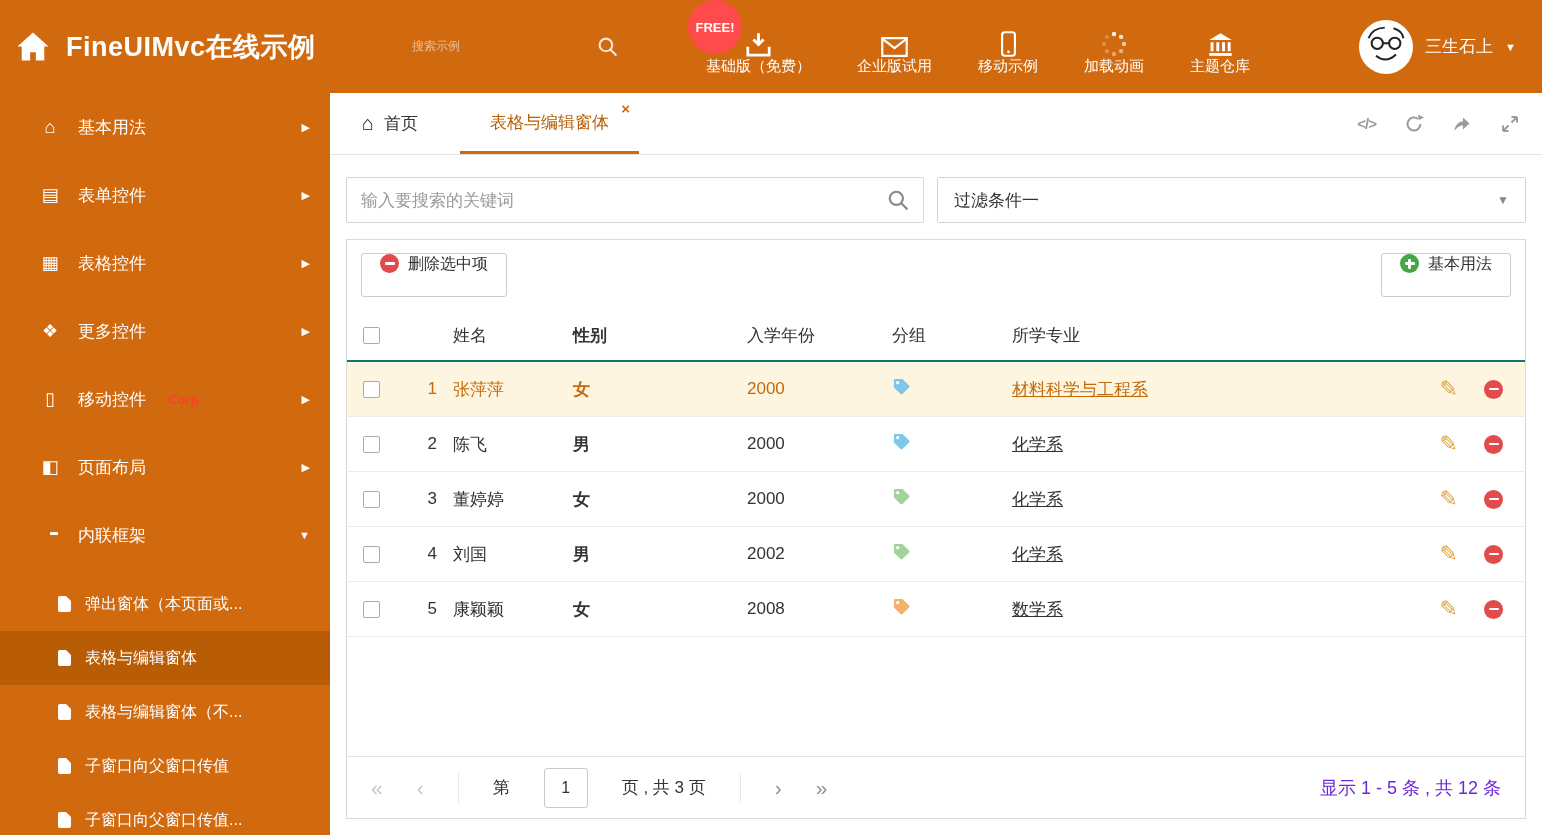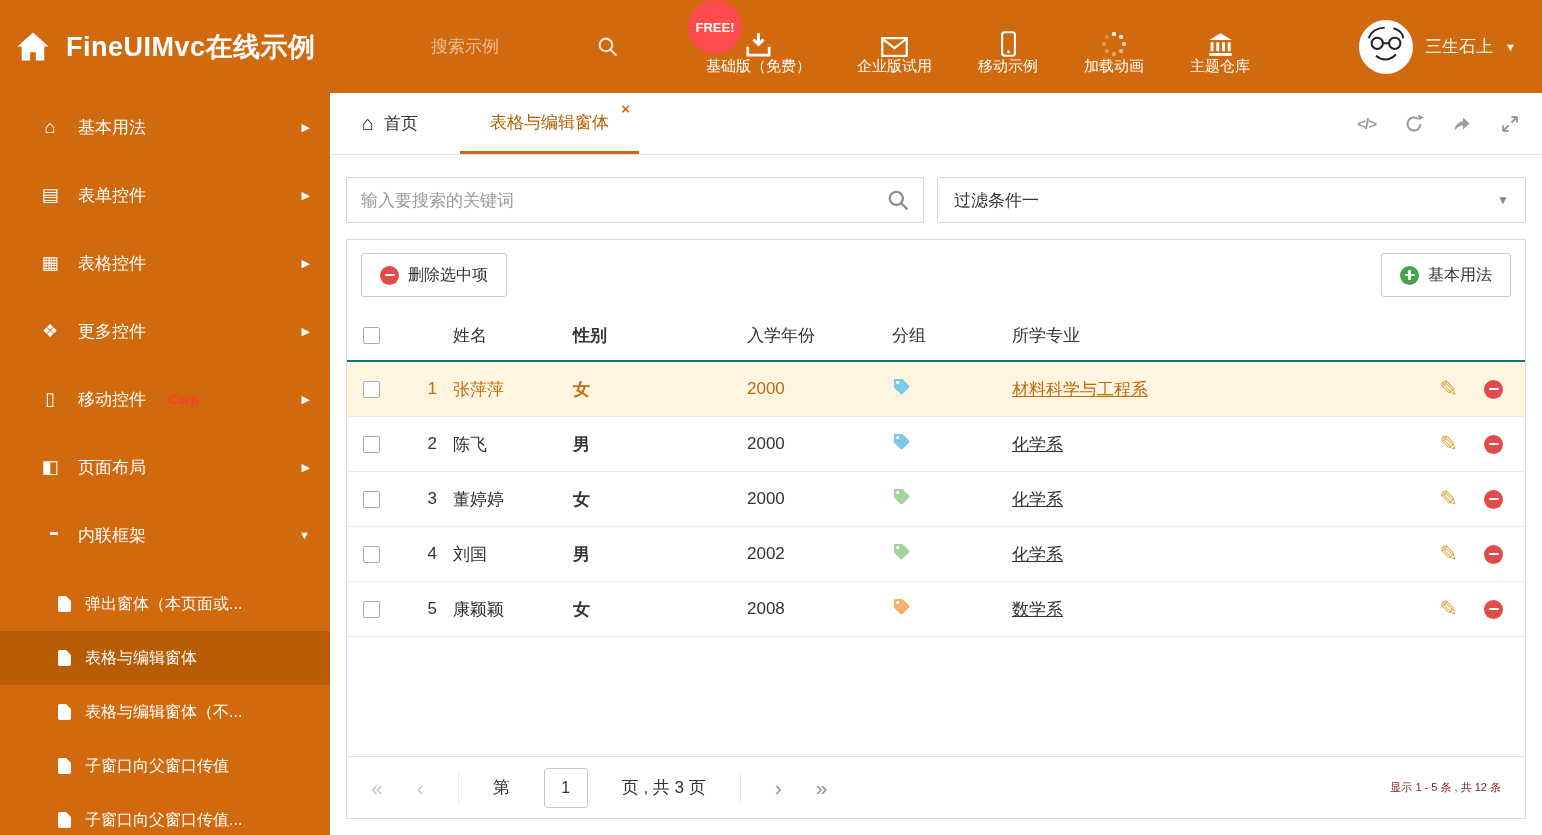--- a/index.html
+++ b/index.html
@@ -4,21 +4,21 @@
 <style>
   * { box-sizing: border-box; margin: 0; padding: 0; }
   html,body { width:1542px; height:835px; overflow:hidden;
     font-family:"Liberation Sans","DejaVu Sans",sans-serif; background:#fff; }
 
   
   .topbar { height:93px; background:#d1690f; display:flex; align-items:center; position:relative; color:#fff; }
   .logo { display:flex; align-items:center; gap:16px; padding-left:16px; width:412px; cursor:pointer; }
   .logo-title { font-size:27px; font-weight:bold; letter-spacing:.5px; }
   .top-search { display:flex; align-items:center; width:216px; justify-content:space-between; padding-right:10px; cursor:text; }
-  .top-search-ph { color:rgba(255,255,255,.55); font-size:17px;margin-left:19px; }
+  .top-search-ph { color:rgba(255,255,255,.55); font-size:12px; }
   .free-badge { position:absolute; left:688px; top:0; width:54px; height:54px; border-radius:50%;
     background:#ff4b4b; color:#fff; font-weight:bold; font-size:13px; display:flex; align-items:center; justify-content:center; z-index:3; }
   .topnav { display:flex; align-items:center; gap:46px; margin-left:78px; padding-top:10px; }
   .topnav-item { display:flex; flex-direction:column; align-items:center; cursor:pointer; }
   .topnav-item .icon-box { height:30px; display:flex; align-items:flex-end; }
   .topnav-label { font-size:15px; white-space:nowrap; }
   .user { margin-left:auto; display:flex; align-items:center; gap:12px; padding-right:26px; cursor:pointer; }
   .avatar { width:54px; height:54px; border-radius:50%; background:#fff; overflow:hidden; border:2px solid #fff; }
   .user-name { font-size:17px; }
   .caret { font-size:11px; }
@@ -54,21 +54,21 @@
 
   .filter-row { display:flex; padding:22px 16px 0 16px; gap:13px; }
   .search-box { width:578px; height:46px; border:1px solid #d5d5d5; border-radius:2px; display:flex;
     align-items:center; padding:4px 14px; font-size:17px; color:#9a9a9a; justify-content:space-between; cursor:text; }
   .filter-select { flex:1; height:46px; border:1px solid #d5d5d5; border-radius:2px; display:flex;
     align-items:center; justify-content:space-between; padding:0 16px; font-size:17px; color:#333; cursor:pointer; }
   .select-caret { color:#888; font-size:12px; }
 
   .panel { margin:16px; border:1px solid #d9d9d9; flex:1; display:flex; flex-direction:column; min-height:0; }
   .toolbar { display:flex; align-items:center; padding:13px 14px; }
-  .btn { display:inline-flex; align-items:center; gap:9px; height:44px; padding:0 18px; border:1px solid #ccc;
+  .btn { display:inline-flex; gap:9px; height:44px; padding:0 18px; border:1px solid #ccc;
     border-radius:3px; background:#fff; font-size:16px; color:#333; cursor:pointer; font-family:inherit; }
   .btn-add { margin-left:auto; }
   .minus-ic { width:19px; height:19px; border-radius:50%; background:#e14b4b; position:relative; display:inline-block; flex-shrink:0; }
   .minus-ic::after { content:""; position:absolute; left:4.5px; top:8.3px; width:10px; height:2.4px; background:#fff; border-radius:1px; }
   .plus-ic { width:19px; height:19px; border-radius:50%; background:#46a546; position:relative; display:inline-block; flex-shrink:0; }
   .plus-ic::after { content:""; position:absolute; left:4.5px; top:8.3px; width:10px; height:2.4px; background:#fff; border-radius:1px; }
   .plus-ic::before { content:""; position:absolute; left:8.3px; top:4.5px; width:2.4px; height:10px; background:#fff; border-radius:1px; }
 
   .thead { display:flex; align-items:center; height:52px; border-bottom:2px solid #0f766e; font-size:17px; color:#333; }
   .trow { display:flex; align-items:center; height:55px; border-bottom:1px solid #ededed; font-size:17px; color:#333; }
@@ -89,21 +89,21 @@
   .row-del { cursor:pointer; }
   .tfill { flex:1; }
 
   .pager { display:flex; align-items:center; height:62px; border-top:1px solid #e3e3e3; padding:0 24px; gap:34px; font-size:21px; }
   .pg-arrow { cursor:pointer; line-height:1; }
   .pg-disabled { color:#c6c6c6; }
   .pg-enabled { color:#8f8f8f; }
   .pg-txt { font-size:17px; color:#333; }
   .page-input { width:44px; height:40px; border:1px solid #c9c9c9; border-radius:3px; text-align:center; font-size:16px; color:#333; font-family:inherit; }
   .pg-div { width:1px; height:30px; background:#e6e6e6; }
-  .pager-summary { margin-left:auto; font-size:11px; color:#7f1d1d; }
+  .pager-summary { margin-left:auto; font-size:18px; color:#6d28d9; }
 </style>
 </head>
 <body>
 
 <header class="topbar">
   <div class="logo">
     <svg viewBox="0 0 24 22" width="34" height="31">
         <path d="M12 1 L23 11 h-3 v10 h-6 v-6 h-4 v6 H4 V11 H1 Z" fill="#fff"></path>
       </svg>
     <span class="logo-title">FineUIMvc在线示例</span>

